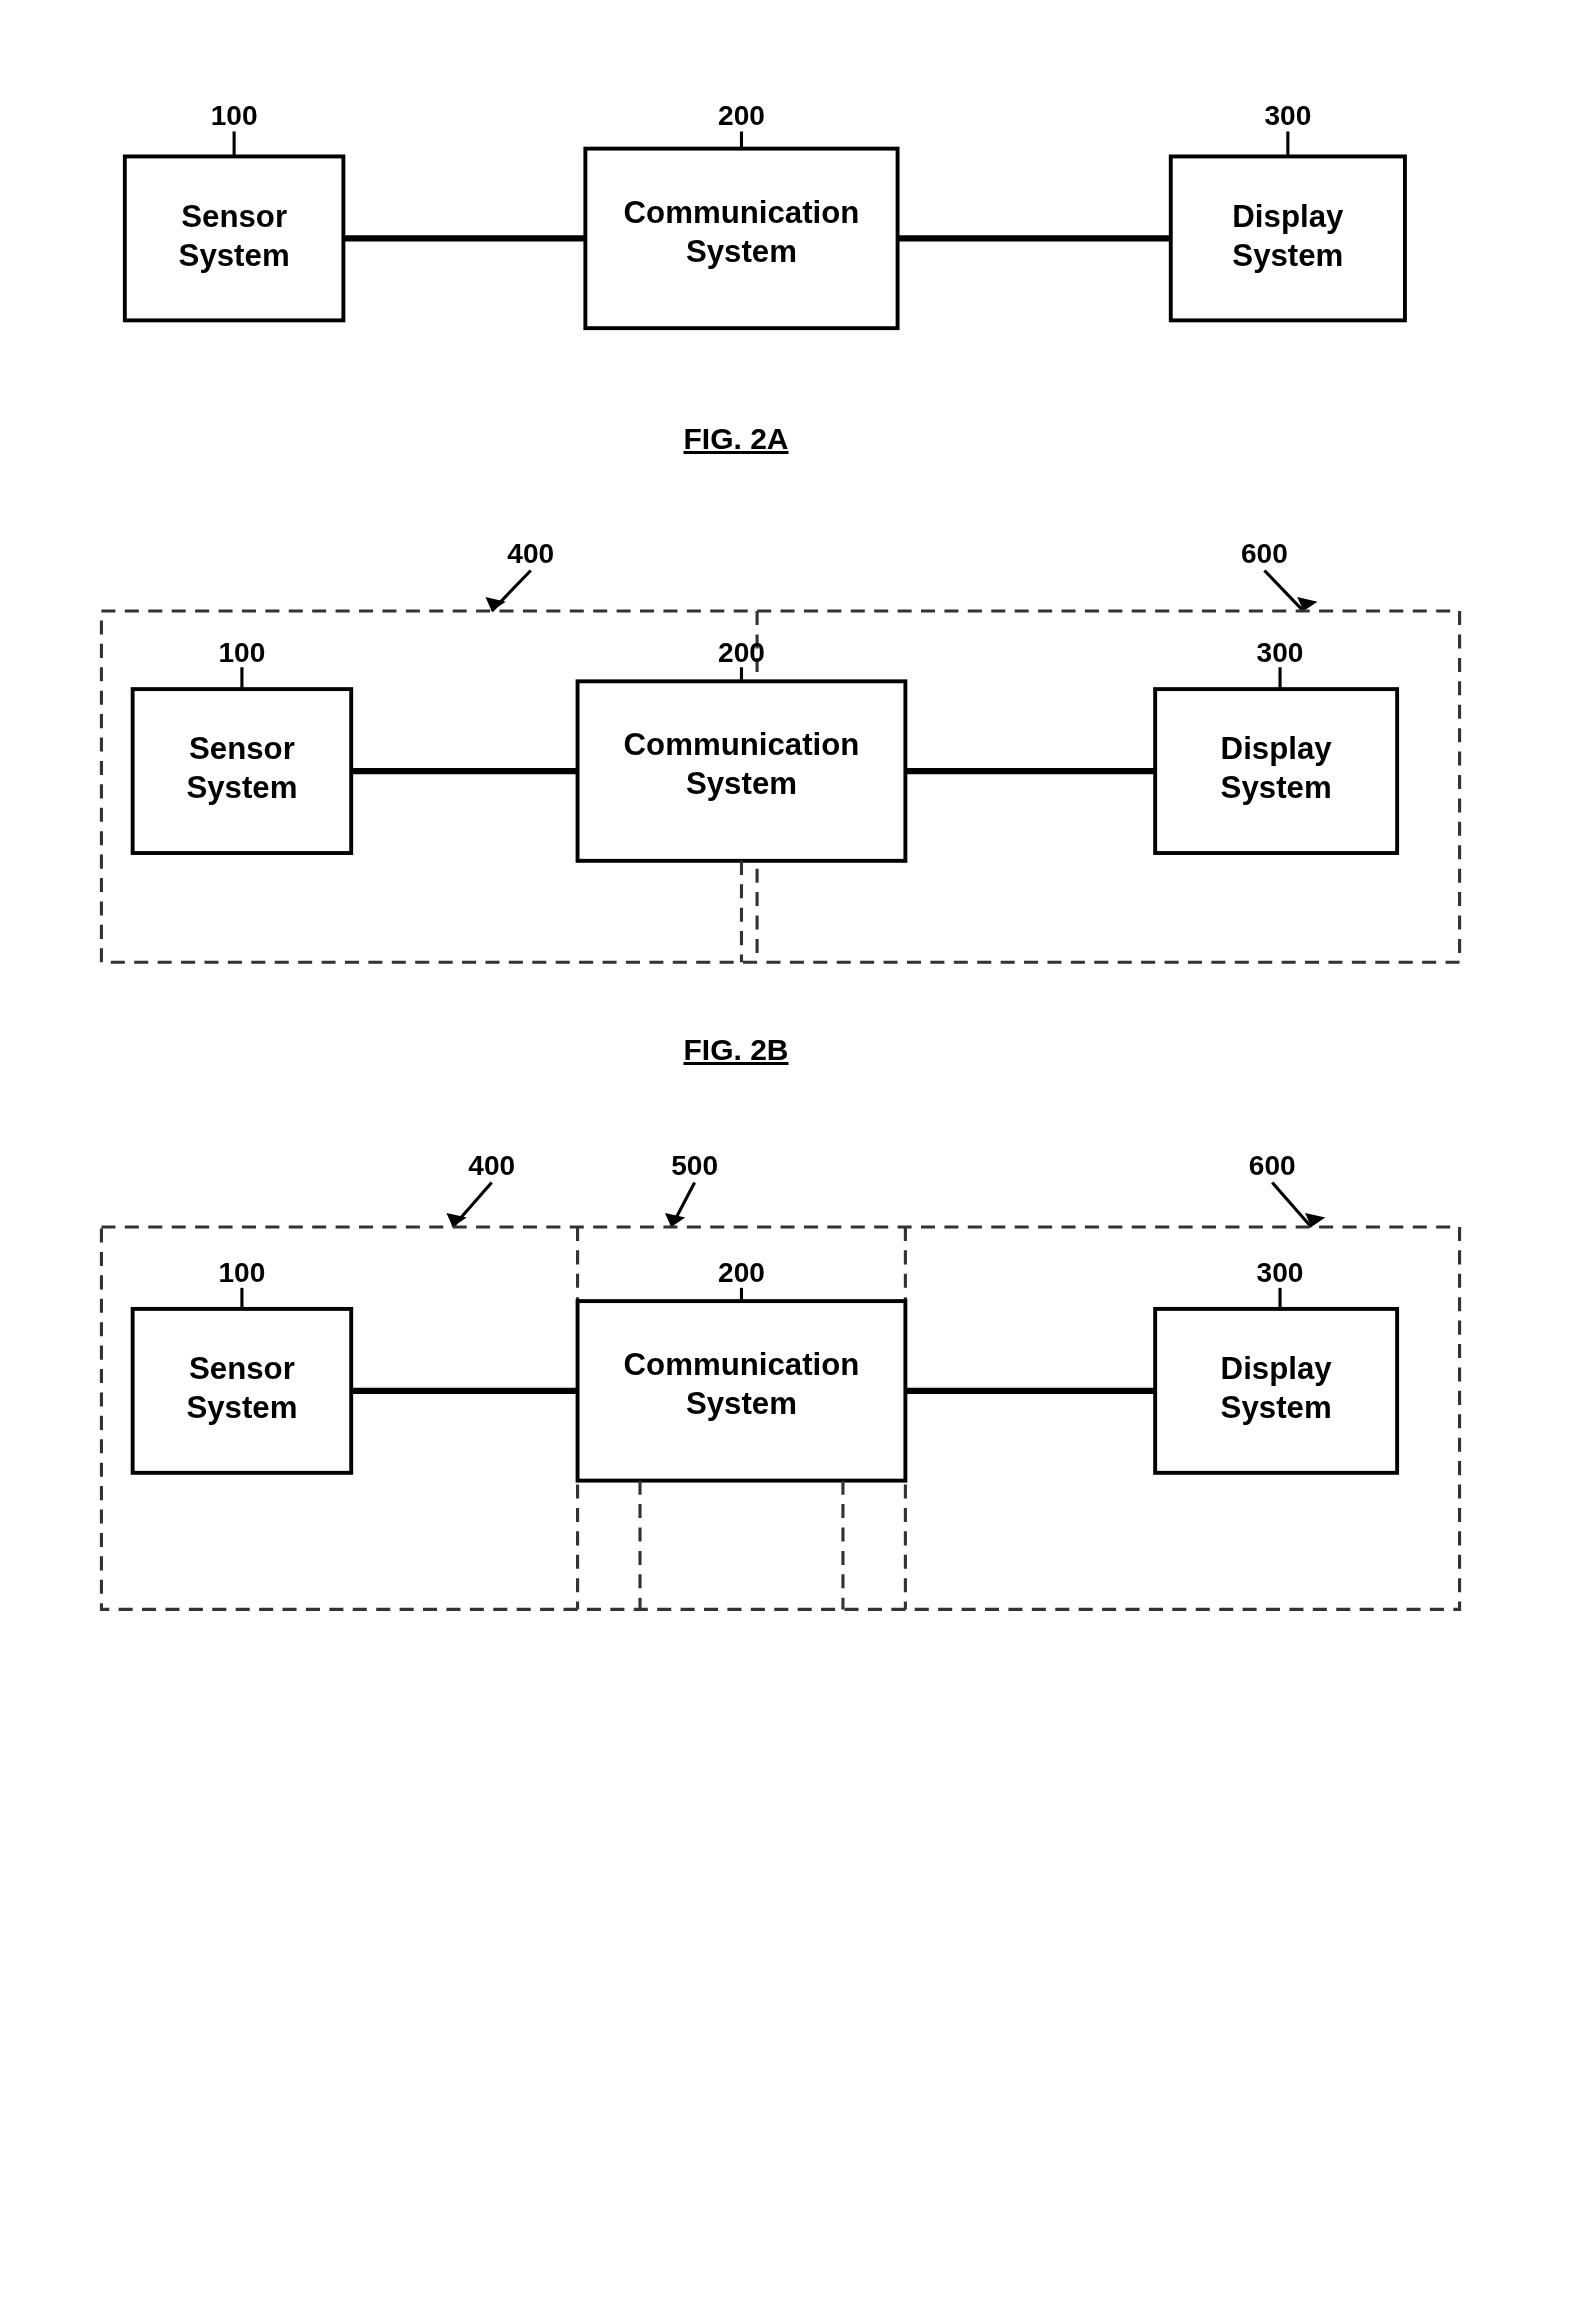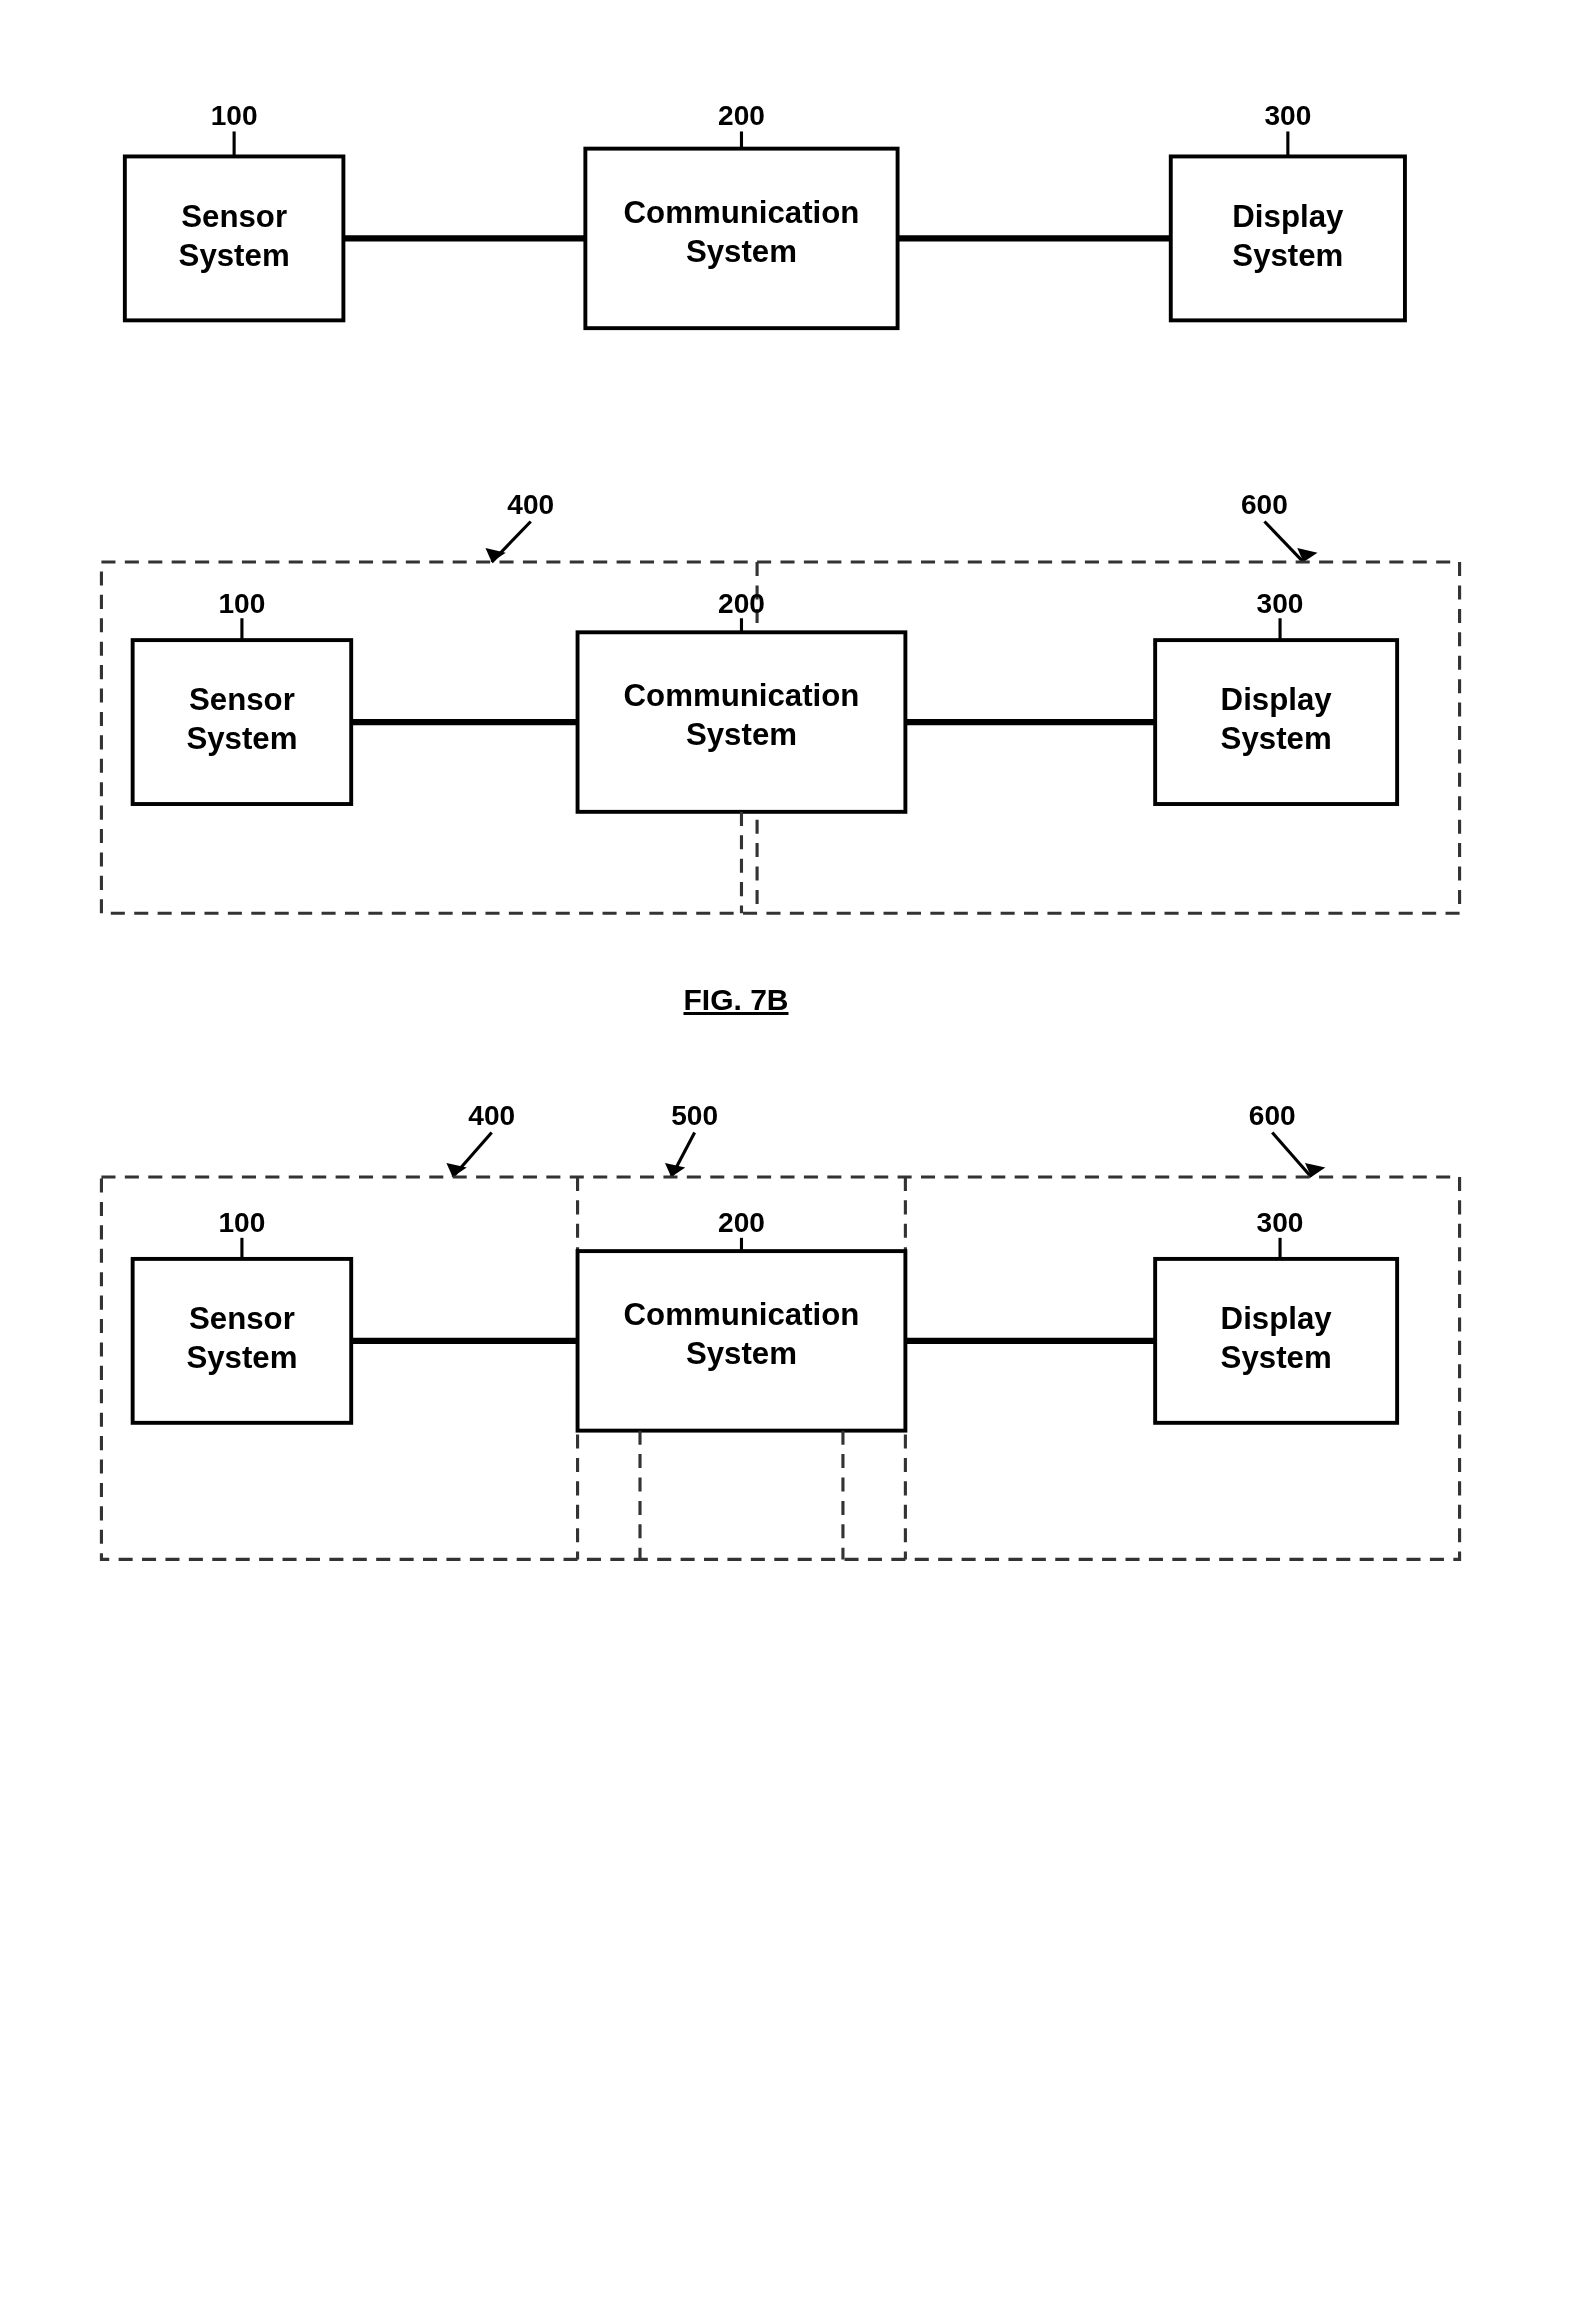--- a/index.html
+++ b/index.html
@@ -73,20 +73,21 @@
       <text x="850" y="165" font-size="40" font-weight="bold" font-family="Arial" text-anchor="middle">Communication</text>
       <text x="850" y="215" font-size="40" font-weight="bold" font-family="Arial" text-anchor="middle">System</text>
 
       <line x1="1050" y1="185" x2="1400" y2="185" stroke="#000" stroke-width="8"></line>
 
       <rect x="1400" y="80" width="300" height="210" fill="#fff" stroke="#000" stroke-width="5"></rect>
       <text x="1550" y="170" font-size="40" font-weight="bold" font-family="Arial" text-anchor="middle">Display</text>
       <text x="1550" y="220" font-size="40" font-weight="bold" font-family="Arial" text-anchor="middle">System</text>
     </svg>
 
+    <div class="fig-label">FIG. 2A</div>
   </div>
 
   <div class="diagram-section fig2b-section">
     <svg viewBox="0 0 1800 620" width="1405" style="display:block; margin: 0 auto 15.6px auto;">
 
       <text x="580" y="38" font-size="36" font-weight="bold" font-family="Arial" text-anchor="middle">400</text>
 
       <line x1="580" y1="48" x2="530" y2="100" stroke="#000" stroke-width="4"></line>
       <polygon points="530,100 522,82 548,88" fill="#000"></polygon>
 
@@ -120,21 +121,21 @@
 
       <line x1="850" y1="420" x2="850" y2="550" stroke="#333" stroke-width="4" stroke-dasharray="18,12"></line>
 
       <line x1="1060" y1="305" x2="1380" y2="305" stroke="#000" stroke-width="8"></line>
 
       <rect x="1380" y="200" width="310" height="210" fill="#fff" stroke="#000" stroke-width="5"></rect>
       <text x="1535" y="290" font-size="40" font-weight="bold" font-family="Arial" text-anchor="middle">Display</text>
       <text x="1535" y="340" font-size="40" font-weight="bold" font-family="Arial" text-anchor="middle">System</text>
     </svg>
 
-    <div class="fig-label">FIG. 7B</div>
+    <div class="fig-label">FIG. 2B</div>
   </div>
 
   <div class="diagram-section fig2c-section">
     <svg viewBox="0 0 1800 680" width="1405" style="display:block; margin: 0 auto 15.6px auto;">
 
       <text x="530" y="38" font-size="36" font-weight="bold" font-family="Arial" text-anchor="middle">400</text>
       <line x1="530" y1="48" x2="480" y2="105" stroke="#000" stroke-width="4"></line>
       <polygon points="480,105 472,87 498,93" fill="#000"></polygon>
 
       <text x="790" y="38" font-size="36" font-weight="bold" font-family="Arial" text-anchor="middle">500</text>

